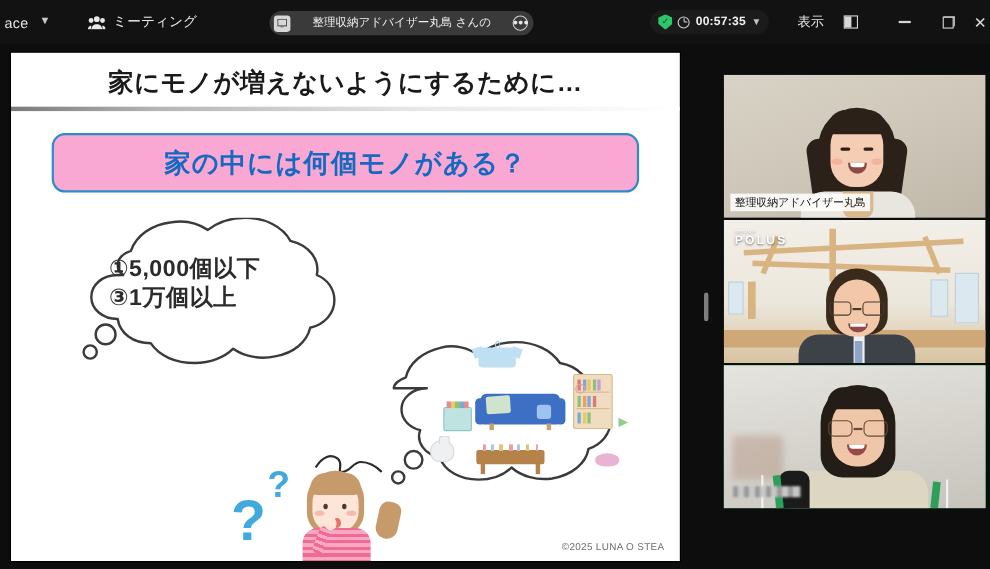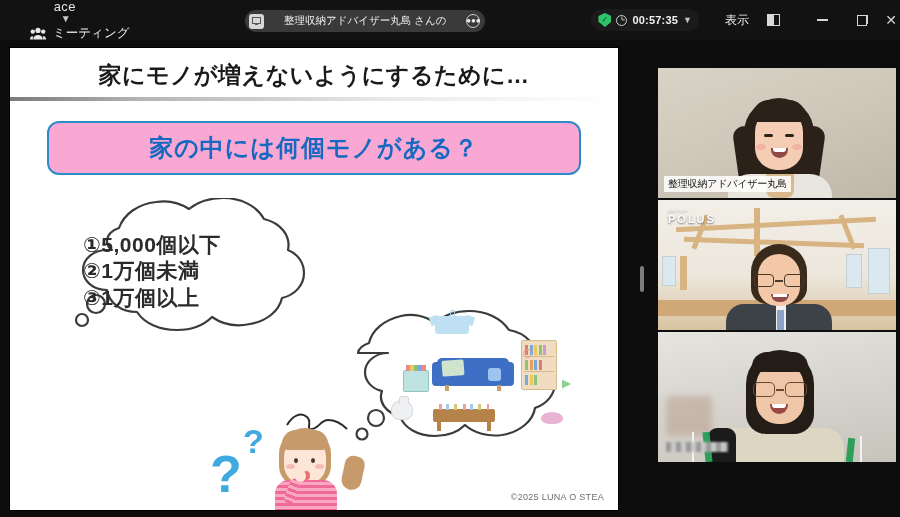--- a/index.html
+++ b/index.html
@@ -10,21 +10,21 @@
     overflow:hidden;
   }
   #app { position:relative; width:900px; height:517px; background:#0d0d0d; }
 
   
   .toolbar {
     position:absolute; left:0; top:0; width:900px; height:40px;
     background:#121212;
     display:flex; align-items:center;
   }
-  .tb-left { display:flex; align-items:center; gap:0; padding-left:2px;flex-direction:column; }
+  .tb-left { display:flex; align-items:center; gap:0; padding-left:2px; }
   .app-name {
     color:#e4e4e4; font-size:13px; letter-spacing:.3px;
     padding:0 4px 0 2px;
   }
   .chev {
     color:#c9c9c9; font-size:10px; padding:0 6px; cursor:pointer;
     transform:translateY(-1px);
   }
   .tb-meeting { display:flex; align-items:center; gap:7px; margin-left:28px; }
   .people-ico { display:block; }
@@ -120,21 +120,21 @@
     margin:20px auto 0; width:534px; height:54px;
     border:2.5px solid #2e8bc8; border-radius:12px;
     display:flex; align-items:center; justify-content:center;
     background:#f9a8d4;
   }
   .q-box-text { color:#1669c0; font-size:24px; font-weight:bold; letter-spacing:1px; }
 
   
   .cloud-opts { position:absolute; left:42px; top:150px; width:300px; height:140px; }
   .opts {
-    position:absolute; left:31px; top:34px;
+    position:absolute; left:47px; top:34px;
     font-size:21px; font-weight:bold; color:#2b2b2b; line-height:1.28;
     letter-spacing:.5px; white-space:nowrap;
   }
   
   .cloud-room { position:absolute; left:330px; top:250px; width:260px; height:150px; }
   .room { position:absolute; left:55px; top:30px; width:160px; height:92px; }
   .sofa { position:absolute; left:42px; top:30px; width:72px; height:28px;
           background:#3d6fc4; border-radius:5px 5px 3px 3px; }
   .sofa:before { content:""; position:absolute; left:-5px; top:4px; width:9px; height:24px;
           background:#3d6fc4; border-radius:4px; }
@@ -392,21 +392,20 @@
       </div>
 
       <div class="cloud-opts">
         <svg width="300" height="140" viewBox="0 0 300 140">
           <path d="M55 52c-14 0-24 9-24 20s10 20 24 20c2 13 14 22 30 22 8 12 23 18 40 18 14 0 27-5 35-13 10 7 24 10 38 7 17-3 29-13 32-26 13-3 22-13 22-25 0-10-6-19-16-23 3-14-7-27-24-31-7-13-23-21-41-21-13 0-25 4-34 11-9-6-21-9-33-7-18 2-32 12-37 26-7 2-12 7-12 13 0 4 2 7 5 9z" fill="#ffffff" stroke="#3b3b3b" stroke-width="2.2" stroke-linejoin="round"></path>
           <circle cx="44" cy="106" r="9" fill="#fff" stroke="#3b3b3b" stroke-width="2.2"></circle>
           <circle cx="30" cy="122" r="6" fill="#fff" stroke="#3b3b3b" stroke-width="2.2"></circle>
         </svg>
         <div class="opts">
           <div>①5,000個以下</div>
-          <div>②1万個未満</div>
           <div>③1万個以上</div>
         </div>
       </div>
 
       <div class="cloud-room">
         <svg width="260" height="150" viewBox="0 0 260 150" style="position:absolute;inset:0">
           <path d="M48 55c-13 0-23 9-23 19 0 9 7 17 17 19-4 11 4 22 18 25 4 12 18 20 35 20 12 0 23-4 30-11 9 8 23 12 37 10 18-3 31-14 33-27 12-4 20-14 20-25 0-11-8-21-19-24 1-14-10-26-27-29-8-12-23-19-40-19-13 0-25 4-34 12-9-7-22-10-34-7-17 4-29 14-32 27-6 2-11 6-11 10z" fill="#ffffff" stroke="#3b3b3b" stroke-width="2.2" stroke-linejoin="round"></path>
           <circle cx="36" cy="120" r="8" fill="#fff" stroke="#3b3b3b" stroke-width="2.2"></circle>
           <circle cx="22" cy="136" r="5.5" fill="#fff" stroke="#3b3b3b" stroke-width="2.2"></circle>
         </svg>

